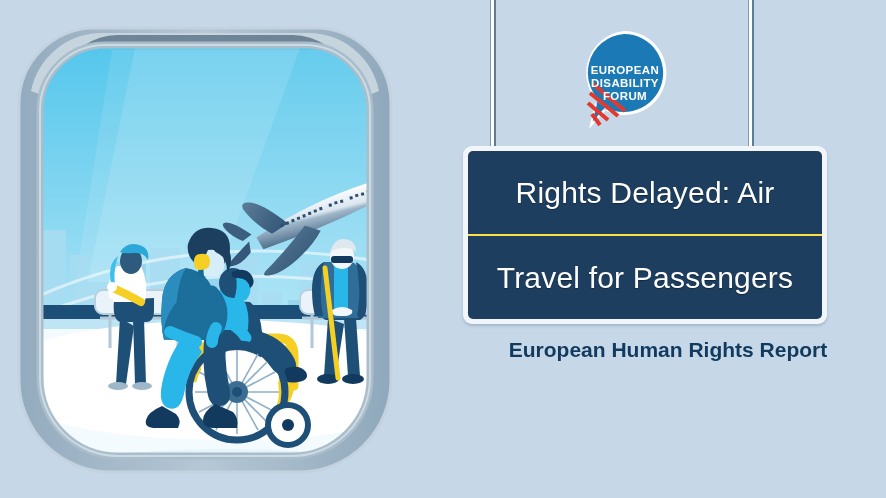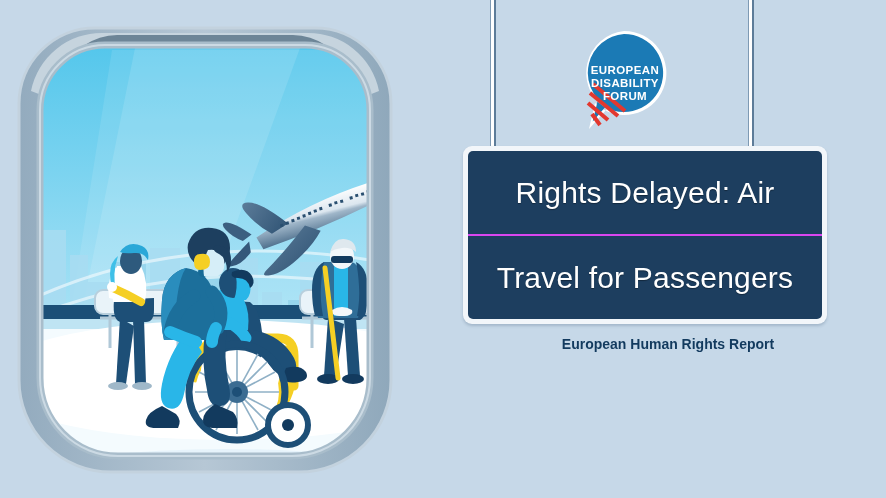--- a/index.html
+++ b/index.html
@@ -48,29 +48,29 @@
     flex:1;
     display:flex;align-items:center;justify-content:center;
     color:#ffffff;
     font-size:30px;
     font-weight:400;
     letter-spacing:.2px;
     line-height:1;
     white-space:nowrap;
     text-shadow:0 1px 1px rgba(0,0,0,.35);
   }
-  .sign-line + .sign-line{border-top:2px solid #d946ef;}
+  .sign-line + .sign-line{border-top:2px solid #fde047;}
 
   
   #subtitle{
     position:absolute;left:0;top:335px;width:436px;
     text-align:center;
     color:#123a5e;
     font-weight:bold;
-    font-size:14px;
+    font-size:21px;
     line-height:1.42;
   }
   #subtitle div{white-space:nowrap;}
 </style>
 </head>
 <body style="background: rgb(198, 216, 232);">
 
 <div id="stage">
 
   <div id="illus">

